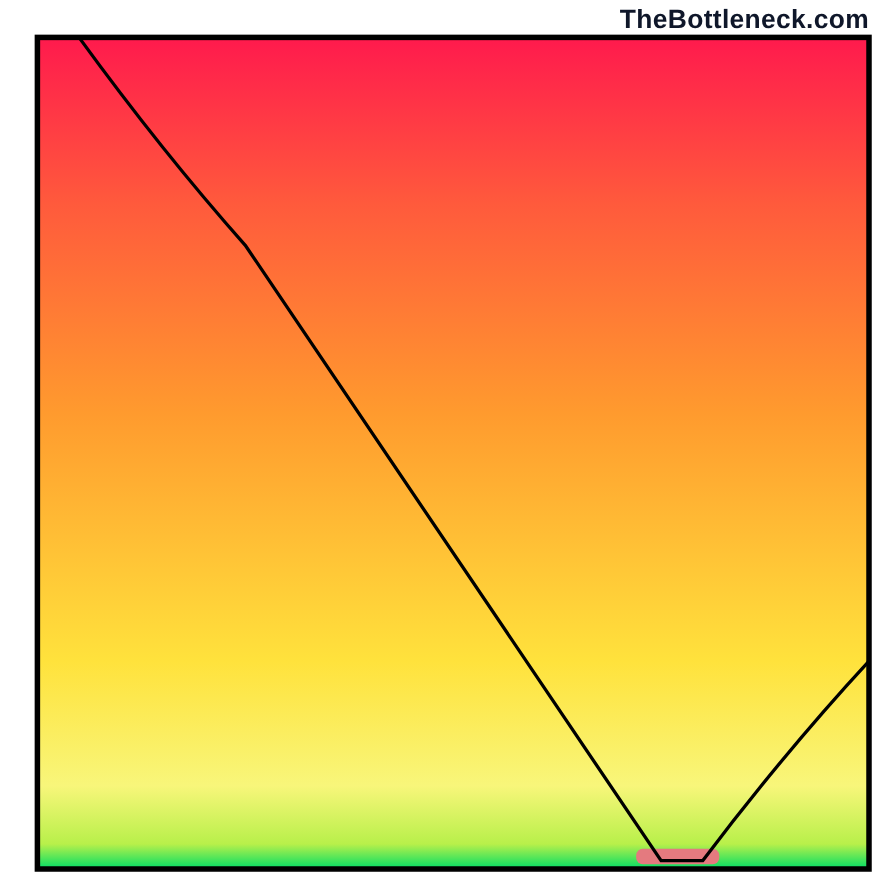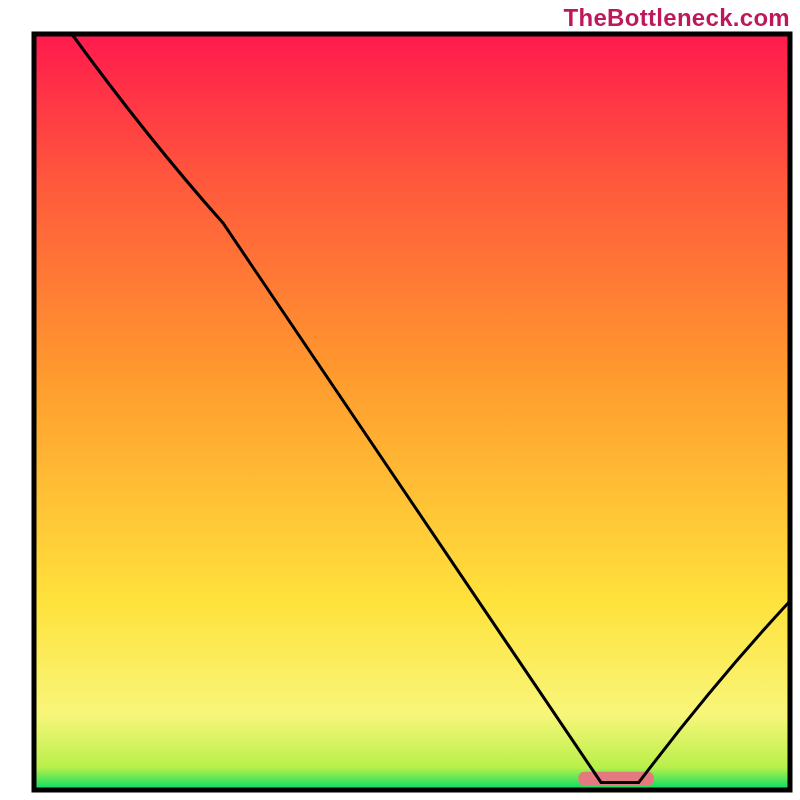--- a/index.html
+++ b/index.html
@@ -15,21 +15,21 @@
     position: relative;
     width: 800px;
     height: 800px;
   }
   .watermark {
     position: absolute;
     top: 4px;
     right: 10px;
     font-size: 24px;
     font-weight: bold;
-    color: #be185d;
+    color: #0f172a;
     letter-spacing: 0.3px;
     z-index: 10;
   }
   svg.chart {
     position: absolute;
     top: 0;
     left: 0;
     width: 800px;
     height: 800px;
     display: block;

